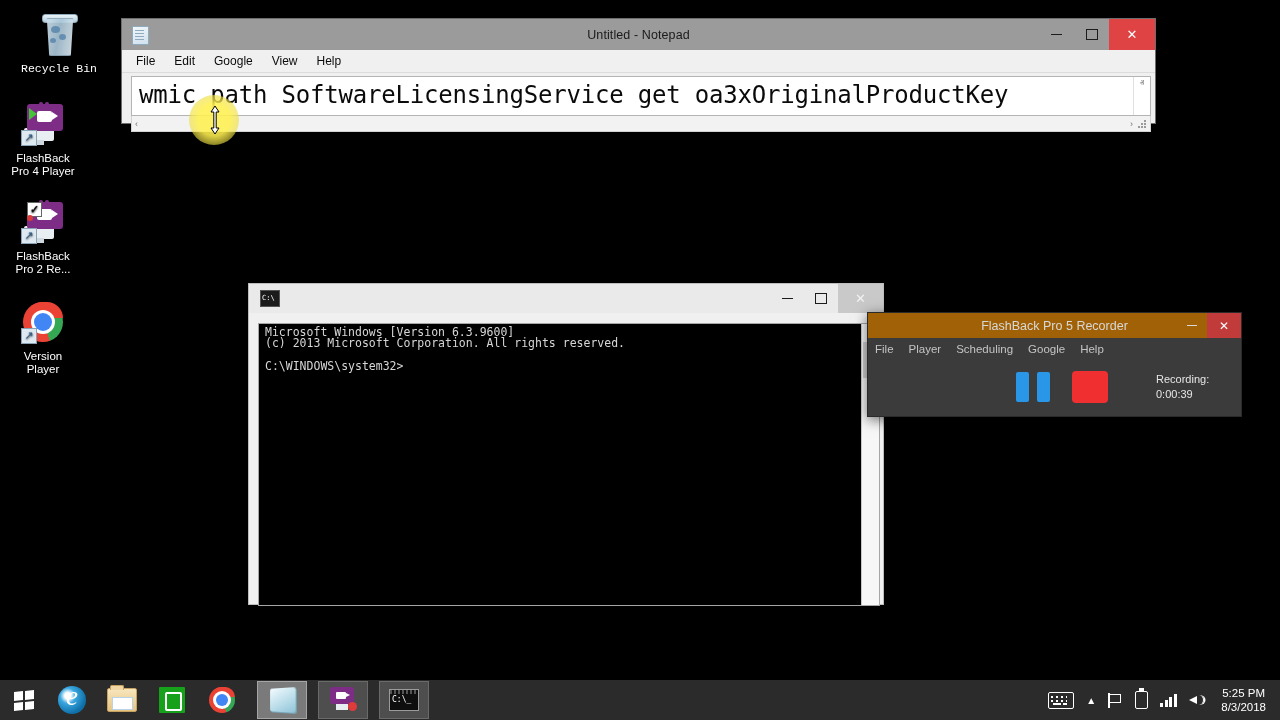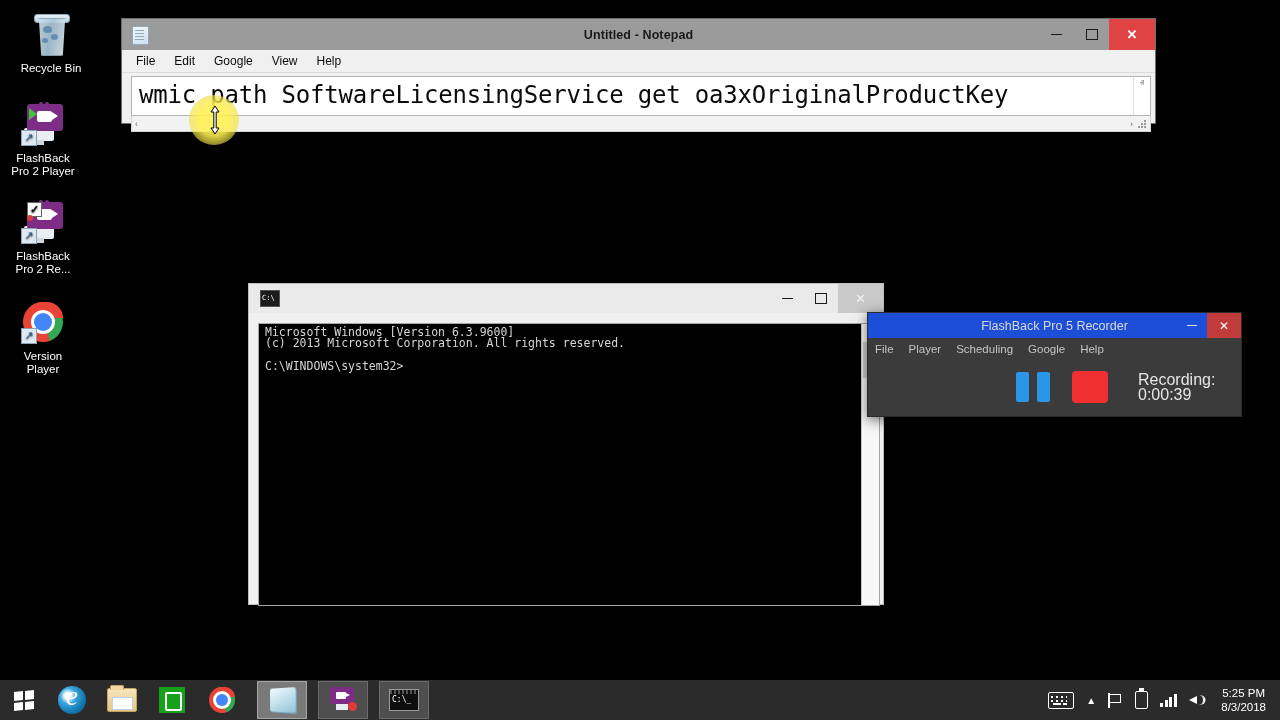--- a/index.html
+++ b/index.html
@@ -191,21 +191,20 @@
     background: #f0f0f0;
     border: 1px solid #6e6e6e;
     box-shadow: 0 3px 10px rgba(0,0,0,0.45);
   }
   #notepad .titlebar {
     position: relative;
     height: 31px;
     background: #9b9b9b;
     display: flex;
     align-items: center;
-    font-weight: bold;
   }
   #notepad .np-icon {
     position: absolute; left: 10px; top: 7px;
     width: 15px; height: 17px;
     background: linear-gradient(160deg,#f2f7fb,#cfe0ee);
     border: 1px solid #8fa9bd;
     border-radius: 1px;
   }
   #notepad .np-icon:after {
     content:"";
@@ -388,21 +387,21 @@
   #flashback {
     left: 867px; top: 312px;
     width: 373px; height: 103px;
     background: #3b3b3b;
     border: 1px solid #2a2a2a;
     box-shadow: 0 3px 12px rgba(0,0,0,0.55);
   }
   #flashback .titlebar {
     position: relative;
     height: 25px;
-    background: #1d4ed8;
+    background: #a16207;
     display: flex;
     align-items: center;
   }
   #flashback .title {
     flex: 1; text-align: center;
     font-size: 12.5px; color: #d8d8d8;
   }
   #flashback .fbbtns { position: absolute; right: 0; top: 0; display: flex; height: 25px; }
   #flashback .fbbtn {
     width: 30px; height: 25px;
@@ -435,22 +434,22 @@
     background: #2a96e8; border-radius: 2px;
   }
   .stop-btn {
     width: 36px; height: 32px;
     background: #f03030;
     border-radius: 4px;
     margin-left: 22px;
     cursor: pointer;
   }
   .rec-status {
-    margin-left: 30px;
-    font-size: 16px;
+    margin-left: 48px;
+    font-size: 11px;
     color: #e6e6e6;
     line-height: 15px;
   }
 
   
   #taskbar {
     position: absolute;
     left: 0; bottom: 0;
     width: 1280px; height: 40px;
     background: #2b2b2b;
@@ -655,21 +654,21 @@
   }
   .chev-up {
     color: #ffffff; font-size: 10px;
   }
 </style>
 </head>
 <body>
 
 <div id="screen">
 
-  <div class="desktop-icon" style="left:8px; top:10px;">
+  <div class="desktop-icon" style="left:16px; top:10px;font-family:Liberation Mono, monospace;">
     <span class="glyph">
       <span class="rb-lid"></span>
       <span class="rb-body"></span>
       <span class="rb-blob" style="left:16px; top:16px; width:9px; height:7px;"></span>
       <span class="rb-blob" style="left:24px; top:24px; width:7px; height:6px;"></span>
       <span class="rb-blob" style="left:15px; top:28px; width:6px; height:5px;"></span>
     </span>
     <span class="label">Recycle Bin</span>
   </div>
 
@@ -679,21 +678,21 @@
       <span class="fb-stand"></span>
       <span class="fb-screen"></span>
       <span class="fb-play"></span>
       <span class="fb-cam"></span>
       <span class="fb-dot" style="left:20px;"></span>
       <span class="fb-dot" style="left:26px;"></span>
       <span class="shortcut-arrow">↗</span>
     </span>
     <span class="label">
       <span>FlashBack</span><br>
-      <span>Pro 2 Player</span>
+      <span>Pro 4 Player</span>
     </span>
   </div>
 
   <div class="desktop-icon" style="left:0px; top:198px;">
     <span class="glyph">
       <span class="fb-monitor"></span>
       <span class="fb-stand"></span>
       <span class="fb-screen"></span>
       <span class="fb-cam"></span>
       <span class="fb-dot" style="left:20px;"></span>

